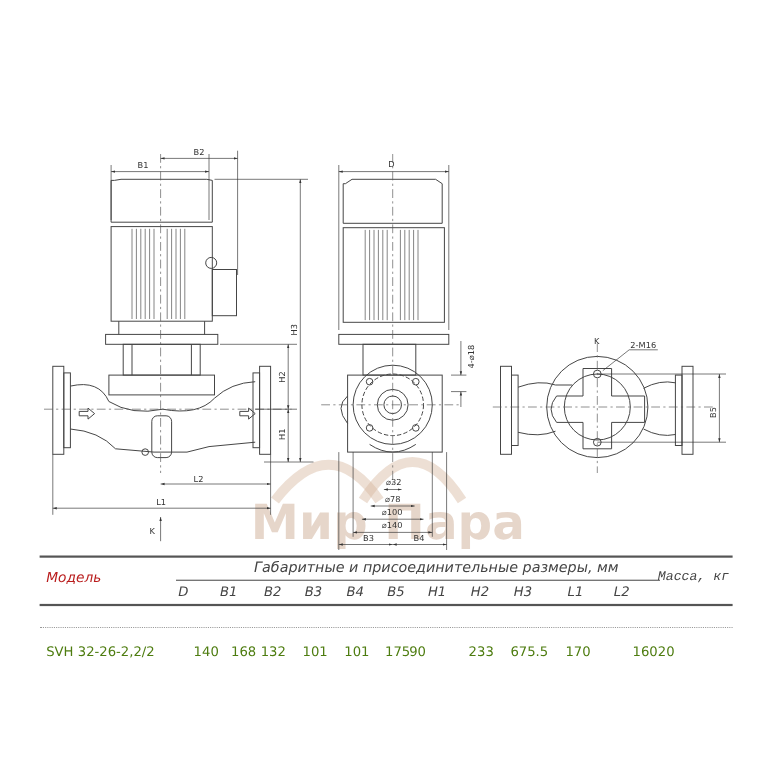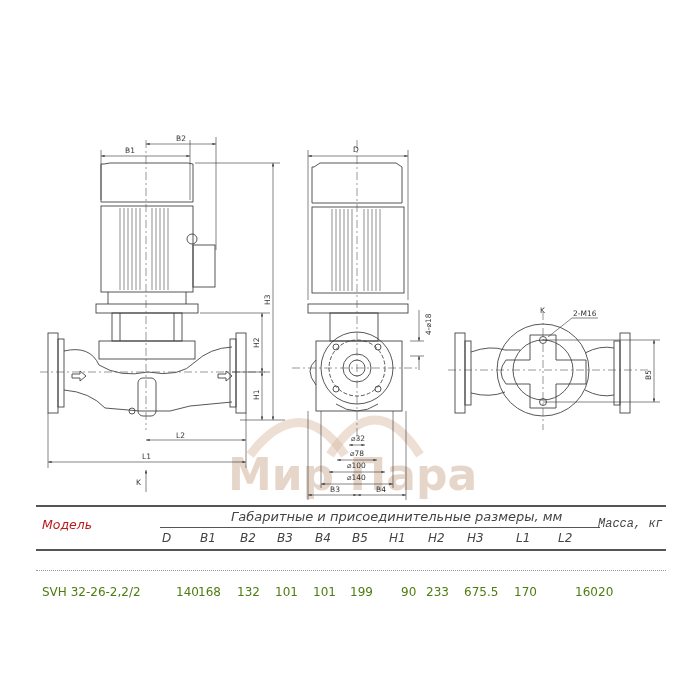--- a/index.html
+++ b/index.html
@@ -222,26 +222,26 @@
   <div class="hdr" style="left:353px">H1</div>
   <div class="hdr" style="left:392px">H2</div>
   <div class="hdr" style="left:431px">H3</div>
   <div class="hdr" style="left:480px">L1</div>
   <div class="hdr" style="left:522px">L2</div>
 
   <div class="rule-mid"></div>
 
   <div class="cell" style="left:6px">SVH 32-26-2,2/2</div>
   <div class="cell" style="left:140px">140</div>
-  <div class="cell" style="left:162px">168</div>
+  <div class="cell" style="left:174px">168</div>
   <div class="cell" style="left:201px">132</div>
   <div class="cell" style="left:239px">101</div>
   <div class="cell" style="left:277px">101</div>
-  <div class="cell" style="left:314px">199</div>
-  <div class="cell" style="left:365px">90</div>
+  <div class="cell" style="left:314px">175</div>
+  <div class="cell" style="left:336px">90</div>
   <div class="cell" style="left:390px">233</div>
   <div class="cell" style="left:428px">675.5</div>
   <div class="cell" style="left:478px">170</div>
   <div class="cell" style="left:539px">160</div>
   <div class="cell" style="left:562px">20</div>
 
   <div class="rule-bot"></div>
 </div>
 
 </body></html>

